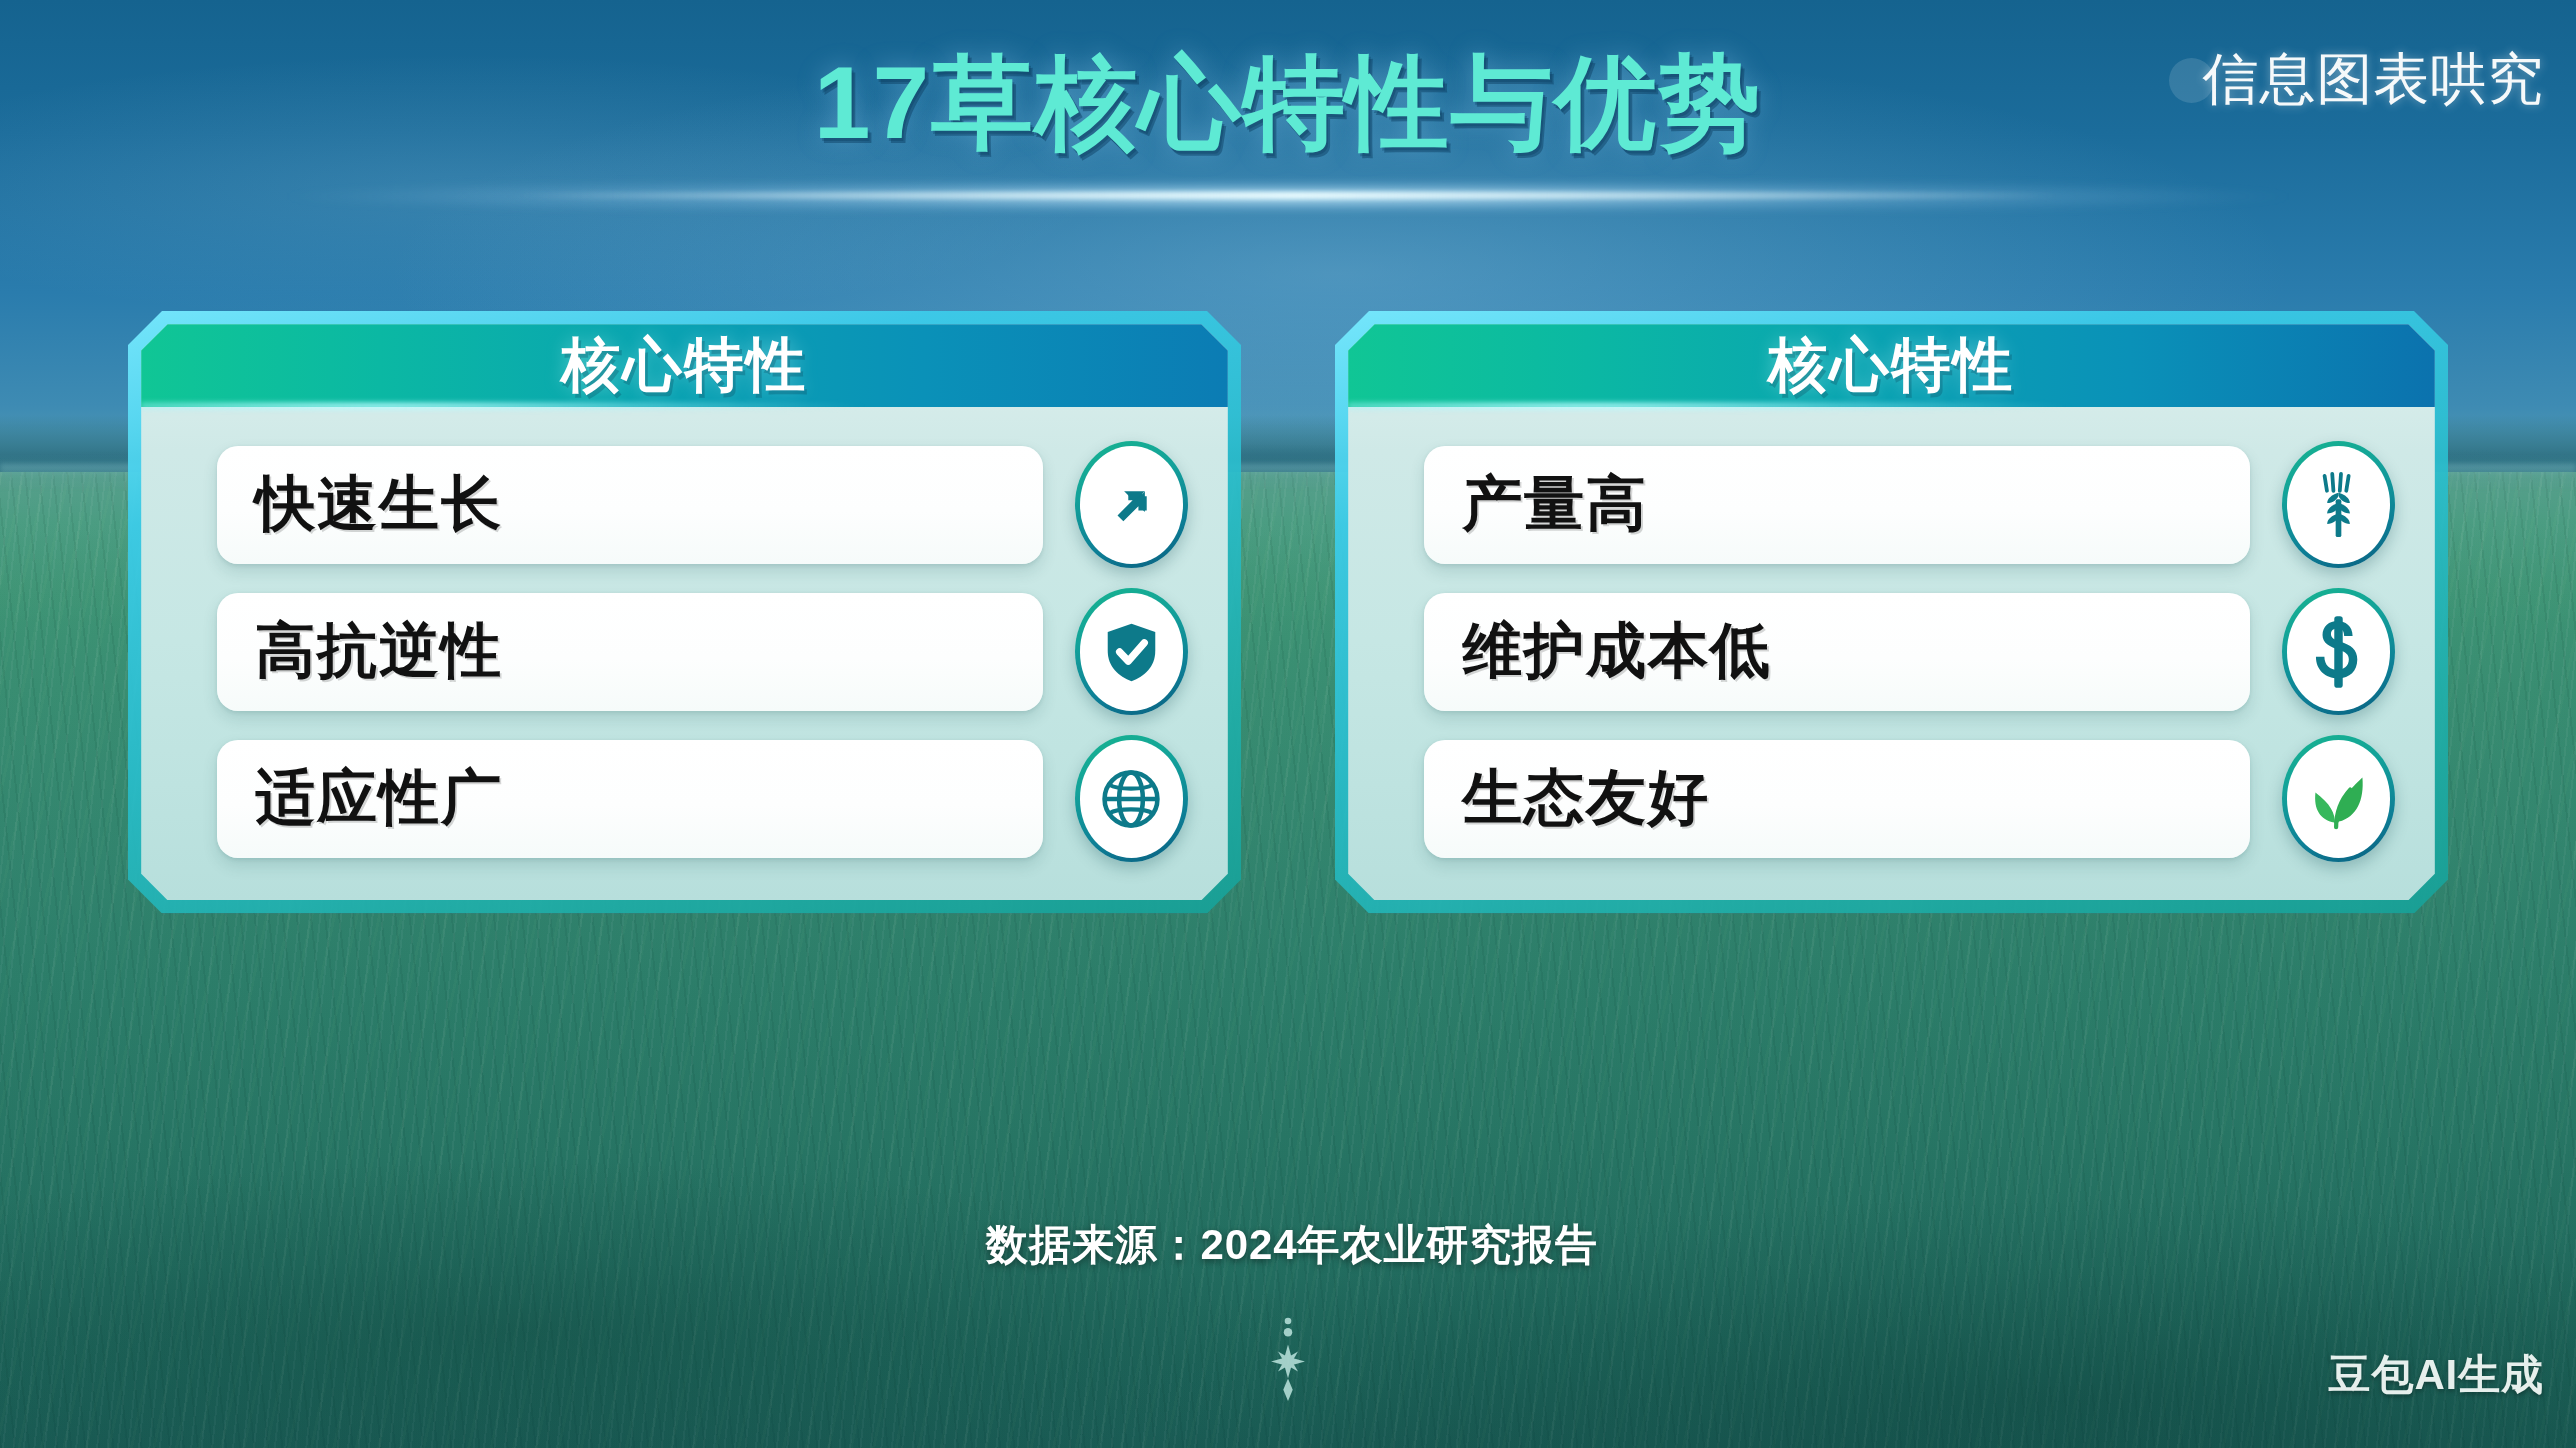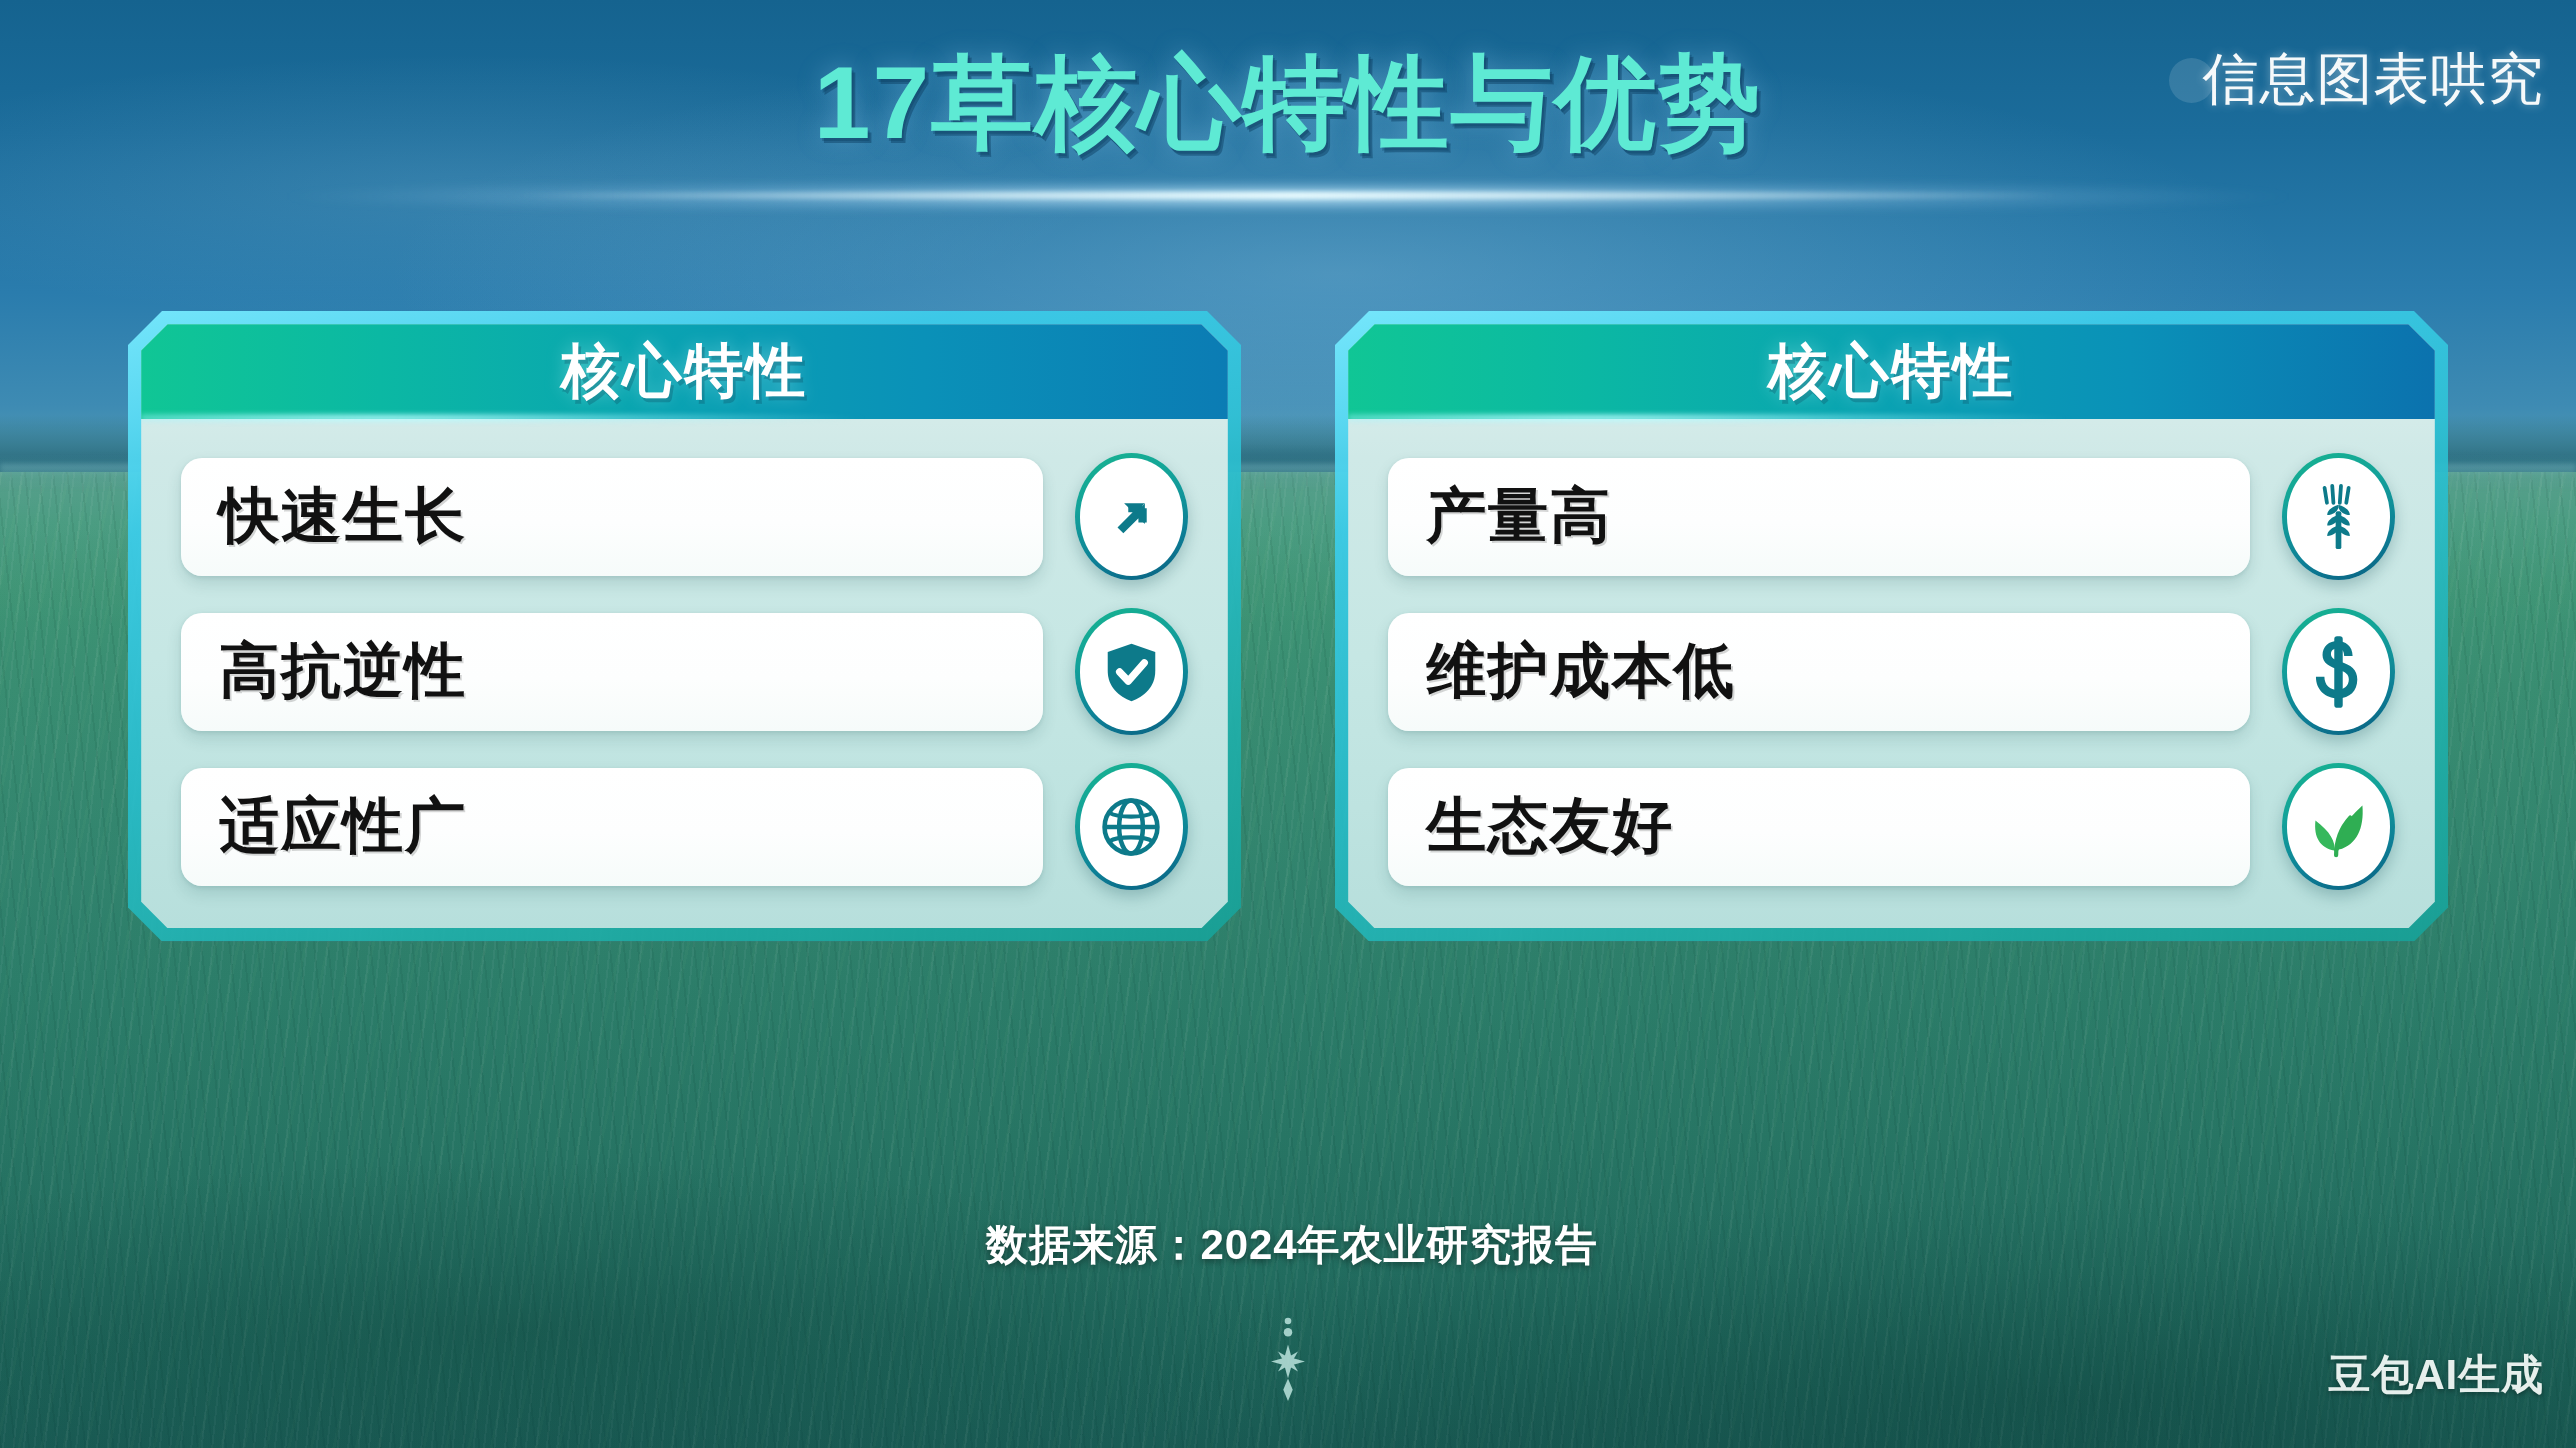--- a/index.html
+++ b/index.html
@@ -187,40 +187,40 @@
       26.4px 0, calc(100% - 26.4px) 0, 100% 26.4px,
       100% calc(100% - 26.4px), calc(100% - 26.4px) 100%,
       26.4px 100%, 0 calc(100% - 26.4px), 0 26.4px);
     background:
       linear-gradient(180deg, #dff0ee 0%, #cfe9e7 22%, #c6e7e4 55%, #bee3e0 80%, #b7dfdc 100%);
   }
 
   
   .card-head {
     position:relative;
-    height:95px;
+    height:83px;
     display:flex; align-items:center; justify-content:center;
   }
   .card-head.left-grad  { background: linear-gradient(90deg, #10c695 0%, #0bb8a3 22%, #0aa3b2 48%, #0a91b8 72%, #0b7cb4 100%); }
   .card-head.right-grad { background: linear-gradient(90deg, #10c695 0%, #0bb8a3 22%, #0aa3b2 48%, #0a91b8 72%, #0b72ae 100%); }
   .card-head::after {
     content:""; position:absolute; left:0; right:0; bottom:-2.8px; height:7.5px;
     background: radial-gradient(ellipse 45% 100% at 22% 50%, rgba(190,255,255,0.98) 0%, rgba(160,245,255,0.4) 55%, rgba(160,245,255,0) 100%);
     filter: blur(2.8px);
   }
   .card-head-title {
     font-size: 59px; font-weight:900; color:#ffffff;
     letter-spacing:2.8px;
     text-shadow: 2.8px 3.8px 0 rgba(8,70,90,0.28), 0 0 17px rgba(200,255,255,0.35);
   }
 
   
   .card-body {
     padding: 34px 40px 38px 40px;
-    display:flex; flex-direction:column; gap:28px;
+    display:flex; flex-direction:column; gap:20px;margin-left:36px;
   }
 
   .row {
     display:flex; align-items:center; gap:32px;
   }
 
   .pill {
     flex:1;
     height:118px;
     display:flex; align-items:center;

